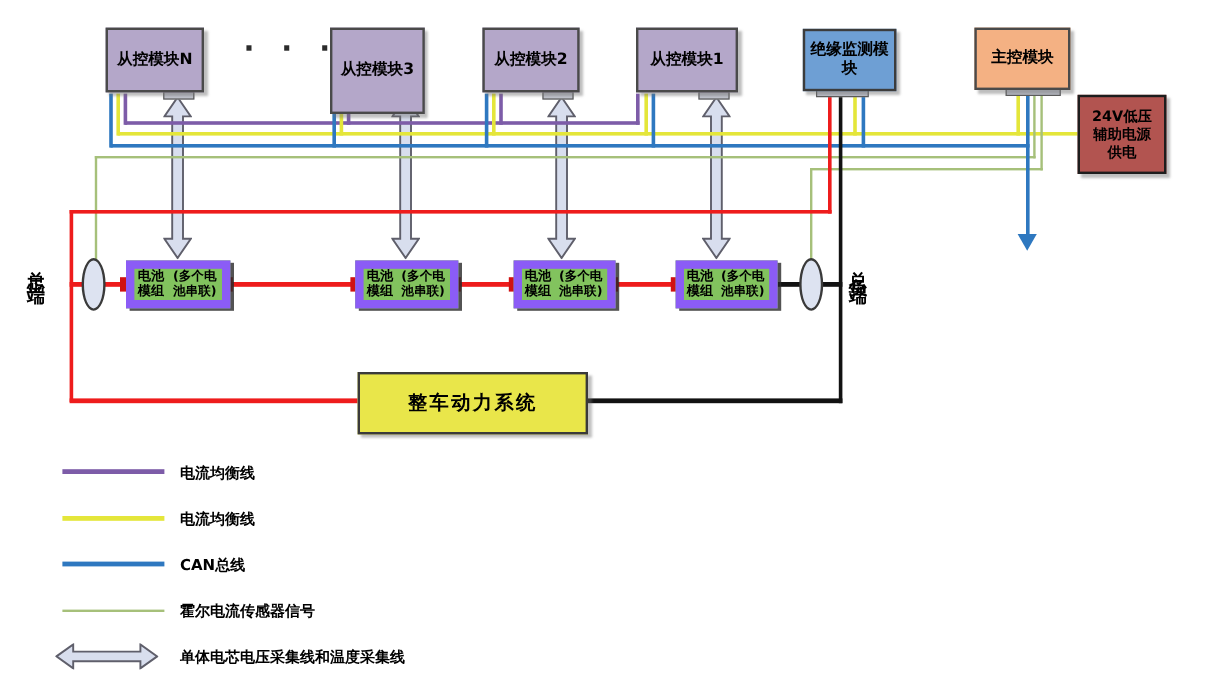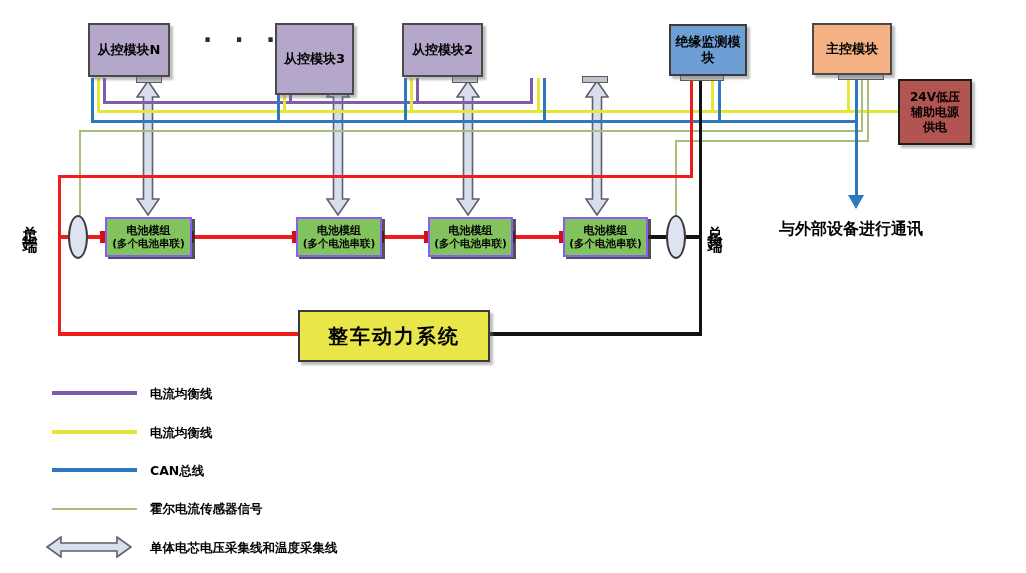--- a/index.html
+++ b/index.html
@@ -19,24 +19,24 @@
   
   .box{
     position:absolute;display:flex;align-items:center;justify-content:center;
     text-align:center;font-weight:bold;border:2px solid #4a4a4a;
     box-shadow:3px 3px 2px rgba(110,110,110,.45);box-sizing:border-box;line-height:1.25;
   }
   .slave{background:var(--slavefill);font-size:13px;}
   .insulation{background:var(--insulationfill);font-size:13px;border-color:#3c3c3c;}
   .master{background:var(--masterfill);font-size:13px;}
   .auxbox{background:var(--auxboxfill);font-size:12px;border-color:#1d1d1d;flex-direction:column;}
-  .battery{background:var(--batteryfill);border:2px solid #8b5cf6;flex-direction:column;box-shadow:3px 2px 0 rgba(40,40,40,.8);}
+  .battery{background:var(--batteryfill);border:7px solid #8b5cf6;flex-direction:row;box-shadow:3px 2px 0 rgba(40,40,40,.8);align-items:flex-end;}
   .battery .l1{font-size:11px;}
   .battery .l2{font-size:10.5px;}
-  .powerbox{background:var(--powerfill);font-size:20px;border-color:#3a3a3a;letter-spacing:2px;align-items:center;}
+  .powerbox{background:var(--powerfill);font-size:16px;border-color:#3a3a3a;letter-spacing:2px;align-items:center;}
   .tab{position:absolute;background:#c0c3cd;border:1px solid #5a5a5a;box-sizing:border-box;}
   .nub{position:absolute;background:#d01212;width:6px;height:12px;}
   .ellipse{
     position:absolute;width:20px;height:44px;border-radius:50%;
     background:#dde3f1;border:2px solid #3a3a3a;box-sizing:border-box;
   }
   .vtext{
     position:absolute;writing-mode:vertical-rl;text-orientation:upright;
     font-weight:bold;font-size:15px;letter-spacing:6px;line-height:1;
   }
@@ -134,20 +134,23 @@
   <div class="box slave" style="left:88px;top:23px;width:82px;height:54px">
       <span>从控模块N</span>
     </div>
   <div class="dots" style="left:203px;top:26px">· · ·</div>
   <div class="box slave" style="left:275px;top:23px;width:79px;height:72px">
       <span>从控模块3</span>
     </div>
   <div class="box slave" style="left:402px;top:23px;width:81px;height:54px">
       <span>从控模块2</span>
     </div>
+  <div class="box slave" style="left:530px;top:23px;width:85px;height:54px">
+      <span>从控模块1</span>
+    </div>
   <div class="box master" style="left:812px;top:23px;width:80px;height:52px">
       <span>主控模块</span>
     </div>
   <div class="box insulation" style="left:669px;top:24px;width:78px;height:52px">
       <span>绝缘监测模块</span>
     </div>
   <div class="box auxbox" style="left:898px;top:79px;width:74px;height:66px">
     <span>24V低压</span>
     <span>辅助电源</span>
     <span>供电</span>
@@ -170,21 +173,20 @@
     <span class="l2">(多个电池串联)</span>
   </div>
 
   <div class="box powerbox" style="left:298px;top:310px;width:192px;height:52px">
       <span>整车动力系统</span>
     </div>
 
   <div class="vtext" style="left:22px;top:214px">总正端</div>
   <div class="vtext" style="left:707px;top:214px">总负端</div>
 
-  <div class="freetext" style="left:779px;top:219px;font-size:16px">与外部设备进行通讯</div>
 
   <div class="hline c-balance" style="left:52px;top:391px;width:85px;height:4px"></div>
   <div class="legend-label" style="top:386px">电流均衡线</div>
 
   <div class="hline c-aux" style="left:52px;top:430px;width:85px;height:4px"></div>
   <div class="legend-label" style="top:425px">电流均衡线</div>
 
   <div class="hline c-can" style="left:52px;top:468px;width:85px;height:4px"></div>
   <div class="legend-label" style="top:463px">CAN总线</div>
 

